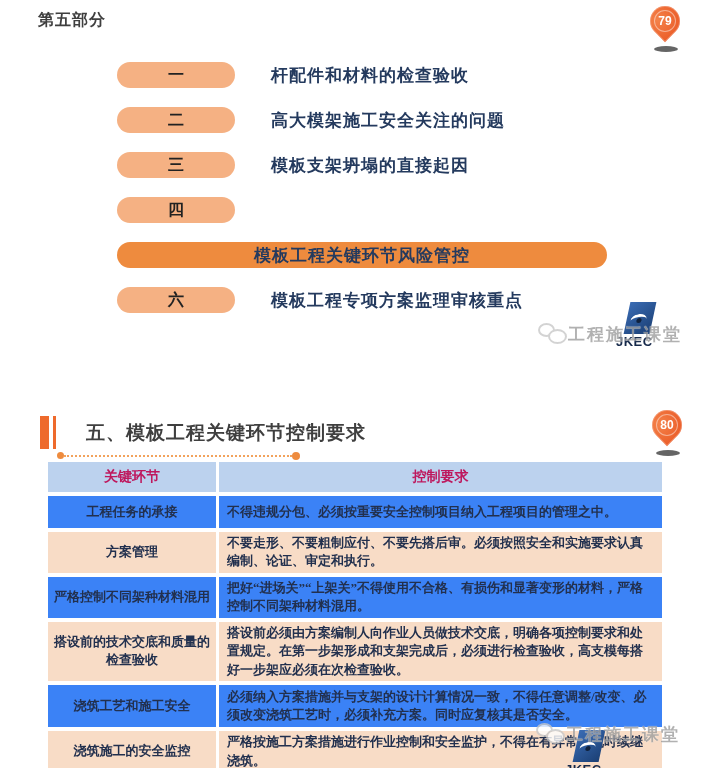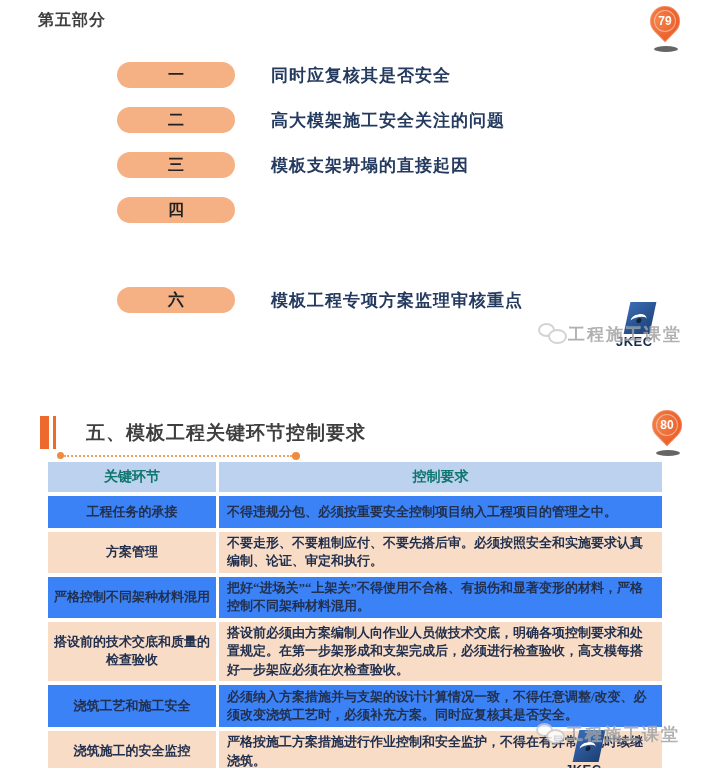--- a/index.html
+++ b/index.html
@@ -48,21 +48,21 @@
   
   .s2-accent-thick{position:absolute;left:40px;top:416px;width:9px;height:33px;background:var(--accent_red_orange);}
   .s2-accent-thin{position:absolute;left:53px;top:416px;width:3px;height:33px;background:var(--accent_red_orange);}
   .s2-title{position:absolute;left:86px;top:420px;font-size:19px;font-weight:bold;color:var(--title_gray);letter-spacing:1px;}
   .s2-dotline{position:absolute;left:64px;top:455px;width:228px;border-top:2px dotted #F2A25C;}
   .s2-dot{position:absolute;top:452px;border-radius:50%;background:var(--accent_orange);}
   .s2-dot.left{left:57px;width:7px;height:7px;}
   .s2-dot.right{left:292px;width:8px;height:8px;}
 
   table.ctrl{position:absolute;left:45px;top:458px;width:620px;border-collapse:separate;border-spacing:3px 4px;font-family:"Liberation Serif",serif;}
-  table.ctrl th{background:var(--header_blue);color:#0f766e;font-size:14px;font-weight:bold;height:30px;text-align:center;}
+  table.ctrl th{background:var(--header_blue);color:#be185d;font-size:14px;font-weight:bold;height:30px;text-align:center;}
   table.ctrl td{font-size:13px;font-weight:bold;color:var(--table_text);line-height:1.42;vertical-align:middle;}
   td.key{text-align:center;padding:2px 4px;}
   td.req{text-align:left;padding:2px 10px 2px 8px;}
   tr.peach td{background:var(--row_peach);}
   tr.white td{background:#3b82f6;}
   col.c1{width:168px;}
 
 </style>
 </head>
 <body>
@@ -73,32 +73,35 @@
 
   <div class="pin pin79">
     <div class="pin-body">
       <span class="pin-num">79</span>
     </div>
     <div class="pin-shadow"></div>
   </div>
 
   <div class="menu-row" style="top:62px">
     <span class="pill">一</span>
-    <span class="menu-label">同时应复核其是否安全</span>
+    <span class="menu-label">杆配件和材料的检查验收</span>
   </div>
   <div class="menu-row" style="top:107px">
     <span class="pill">二</span>
     <span class="menu-label">高大模架施工安全关注的问题</span>
   </div>
   <div class="menu-row" style="top:152px">
     <span class="pill">三</span>
     <span class="menu-label">模板支架坍塌的直接起因</span>
   </div>
   <div class="menu-row" style="top:197px">
     <span class="pill">四</span>
+  </div>
+  <div class="menu-row" style="top:242px">
+    <span class="menu-bar">模板工程关键环节风险管控</span>
   </div>
   <div class="menu-row" style="top:287px">
     <span class="pill">六</span>
     <span class="menu-label">模板工程专项方案监理审核重点</span>
   </div>
 
   <div class="jkec-logo" style="left:614px;top:302px;">
     <div class="jkec-shape"></div>
     <span class="jkec-text">JKEC</span>
   </div>

